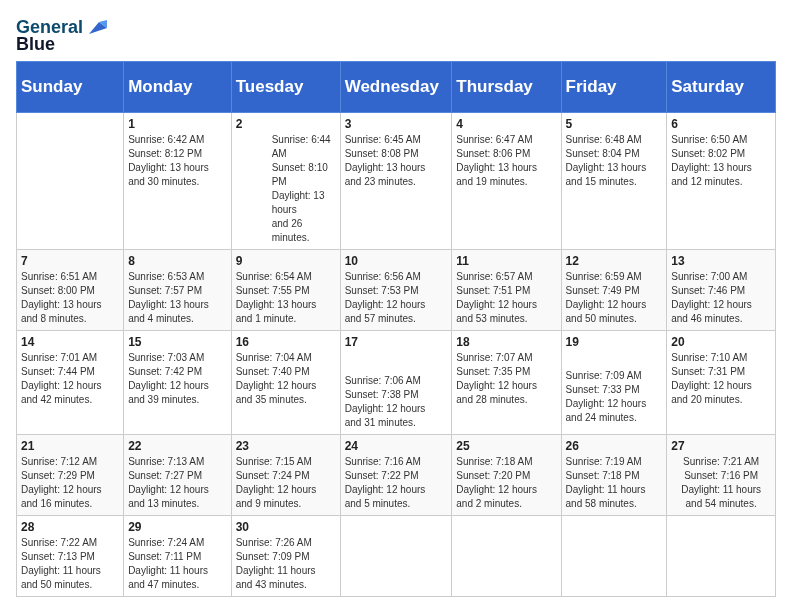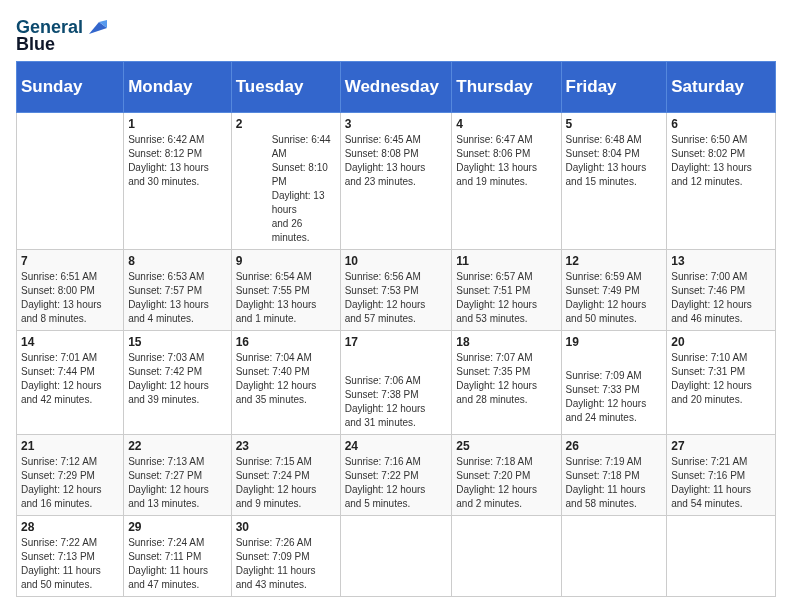--- a/index.html
+++ b/index.html
@@ -311,21 +311,21 @@
           </td>
           <td>
             <span class="day-number">26</span>
             <div class="day-info" style="white-space: pre-line;">Sunrise: 7:19 AM
 Sunset: 7:18 PM
 Daylight: 11 hours
 and 58 minutes.</div>
           </td>
           <td>
             <span class="day-number">27</span>
-            <div class="day-info" style="white-space: pre-line;">Sunrise: 7:21 AM
+            <div class="day-info" style="white-space: pre-line; text-align: center;">Sunrise: 7:21 AM
 Sunset: 7:16 PM
 Daylight: 11 hours
 and 54 minutes.</div>
           </td>
         </tr>
         <tr class="row-shade-a">
           <td>
             <span class="day-number">28</span>
             <div class="day-info" style="white-space: pre-line;">Sunrise: 7:22 AM
 Sunset: 7:13 PM

